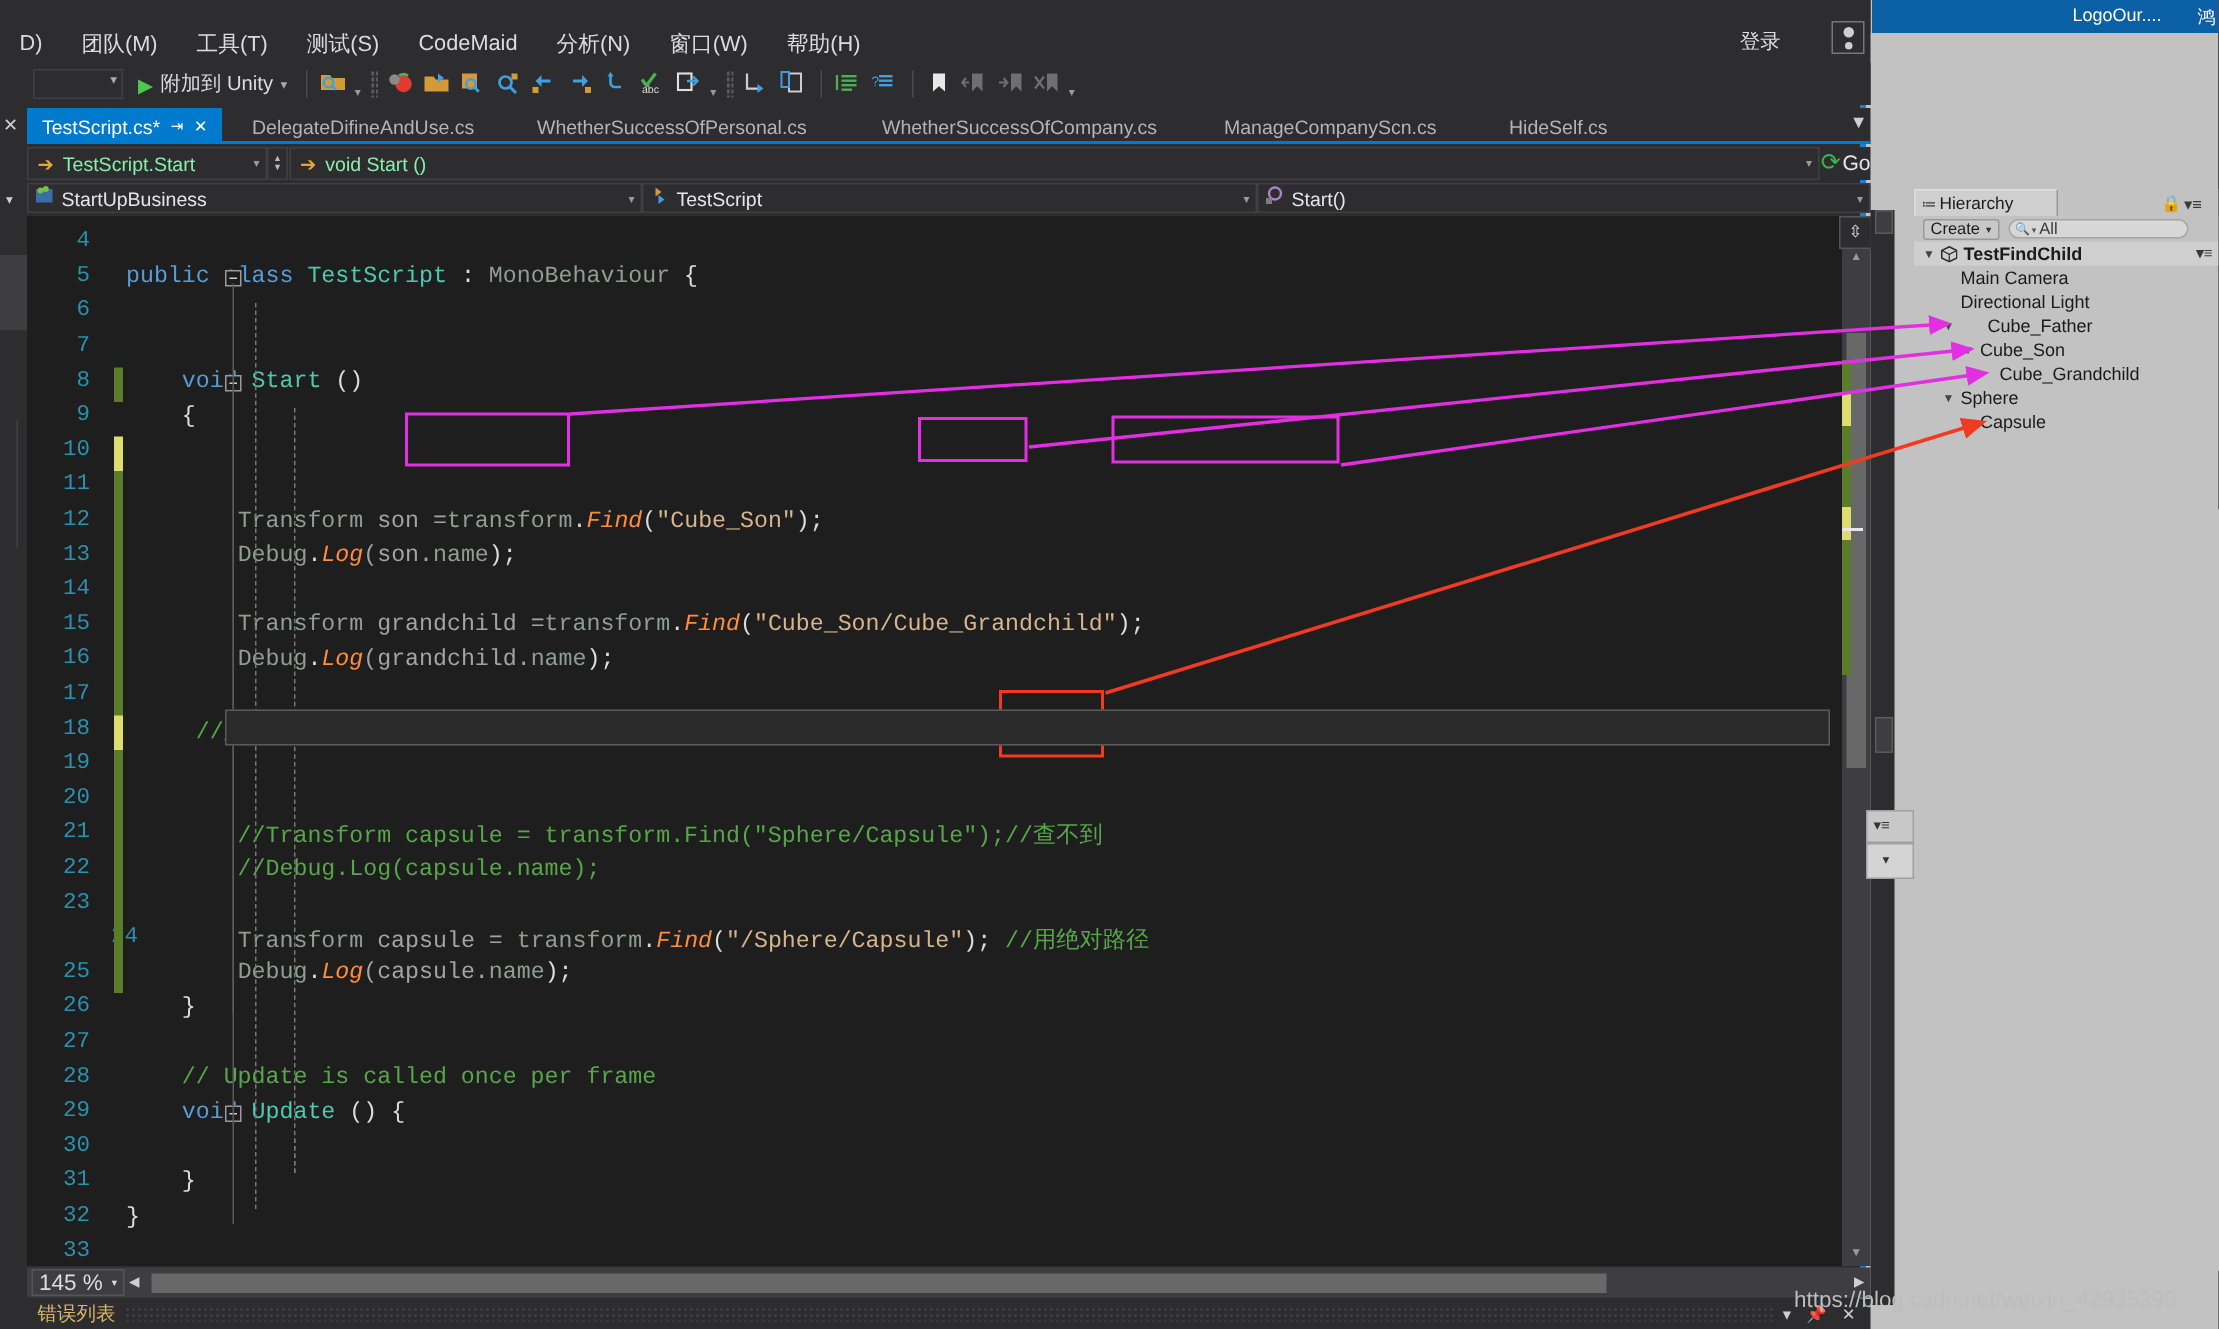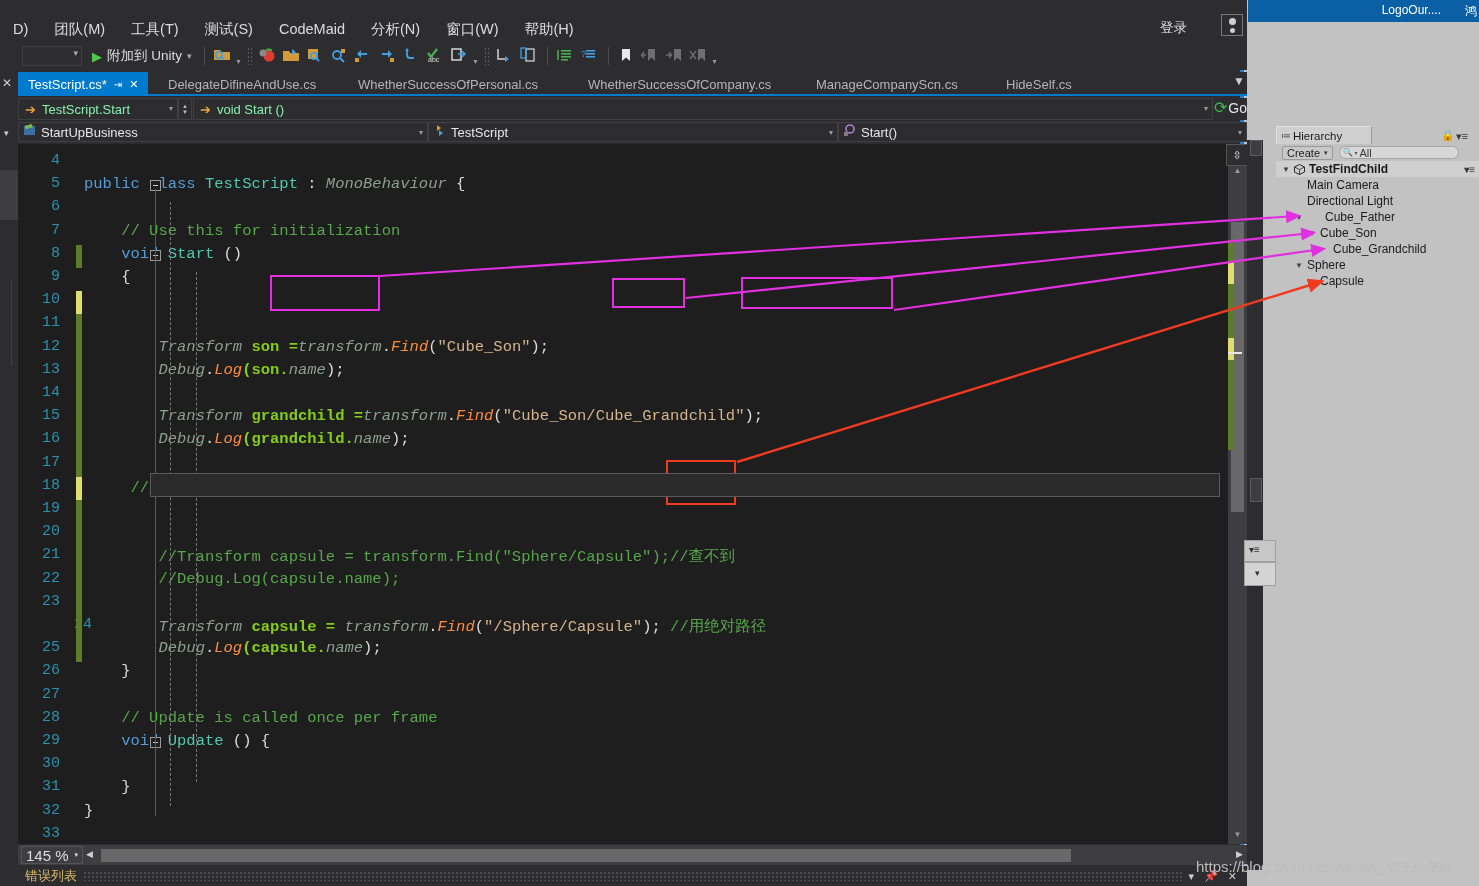--- a/index.html
+++ b/index.html
@@ -84,25 +84,25 @@
   .code-area { position:absolute; left:0; top:0; width:1210px; height:700px; }
 
   .ln { position:absolute; left:0; width:42px; text-align:right; font-size:15px;
     color:#2b91af; font-family:"Liberation Mono", monospace; }
   .codeline { position:absolute; left:66px; font-size:15.5px;
     font-family:"Liberation Mono", monospace; white-space:pre; color:#d4d4d4; }
 
   .c-green   { color:#57a64a; }
   .c-blue    { color:#569cd6; }
   .c-teal    { color:#4ec9b0; }
-  .c-type    { color:#8f9e93; font-style:italic; }
+  .c-type    { color:#8f9e93; }
   .c-fn      { color:#ff8c3b; font-style:italic; }
   .c-str     { color:#d6b48c; }
   .c-punct   { color:#dcdcdc; }
-  .c-var     { color:#84cc16;font-weight:bold; }
+  .c-var     { color:#a3a3a3; }
 
   
   .chg { position:absolute; left:58px; width:6px; }
   .chg.green  { background:#5b7d2a; }
   .chg.yellow { background:#dede70; }
 
   
   .fold { position:absolute; width:11px; height:11px; border:1px solid #9a9a9a;
     background:#1e1e1e; }
   .fold:after { content:""; position:absolute; left:2px; top:4px; width:5px; height:1px;
@@ -478,21 +478,20 @@
     </div>
   </div>
 
   <div class="editor">
     <div class="code-area" id="code-area">
         <div class="ln" style="top: 8px;">4</div>
         <div class="ln" style="top: 31.2px;">5</div>
         <div class="codeline" style="top: 31.2px;"><span class="c-blue">public </span><span class="c-blue">class </span><span class="c-teal">TestScript</span><span class="c-punct"> : </span><span class="c-type">MonoBehaviour</span><span class="c-punct"> {</span></div>
         <div class="ln" style="top: 54.4px;">6</div>
         <div class="ln" style="top: 77.6px;">7</div>
-        <div class="codeline" style="top: 77.6px;"><span class="c-green">    // Use this for initialization</span></div>
         <div class="ln" style="top: 100.8px;">8</div>
         <div class="codeline" style="top: 100.8px;"><span class="c-punct">    </span><span class="c-blue">void </span><span class="c-teal">Start</span><span class="c-punct"> ()</span></div>
         <div class="ln" style="top: 124px;">9</div>
         <div class="codeline" style="top: 124px;"><span class="c-punct">    {</span></div>
         <div class="ln" style="top: 147.2px;">10</div>
         <div class="ln" style="top: 170.4px;">11</div>
         <div class="ln" style="top: 193.6px;">12</div>
         <div class="codeline" style="top: 193.6px;"><span class="c-punct">        </span><span class="c-type">Transform</span><span class="c-var"> son =</span><span class="c-type">transform</span><span class="c-punct">.</span><span class="c-fn">Find</span><span class="c-punct">(</span><span class="c-str">"Cube_Son"</span><span class="c-punct">);</span></div>
         <div class="ln" style="top: 216.8px;">13</div>
         <div class="codeline" style="top: 216.8px;"><span class="c-punct">        </span><span class="c-type">Debug</span><span class="c-punct">.</span><span class="c-fn">Log</span><span class="c-var">(son.</span><span class="c-type">name</span><span class="c-punct">);</span></div>

